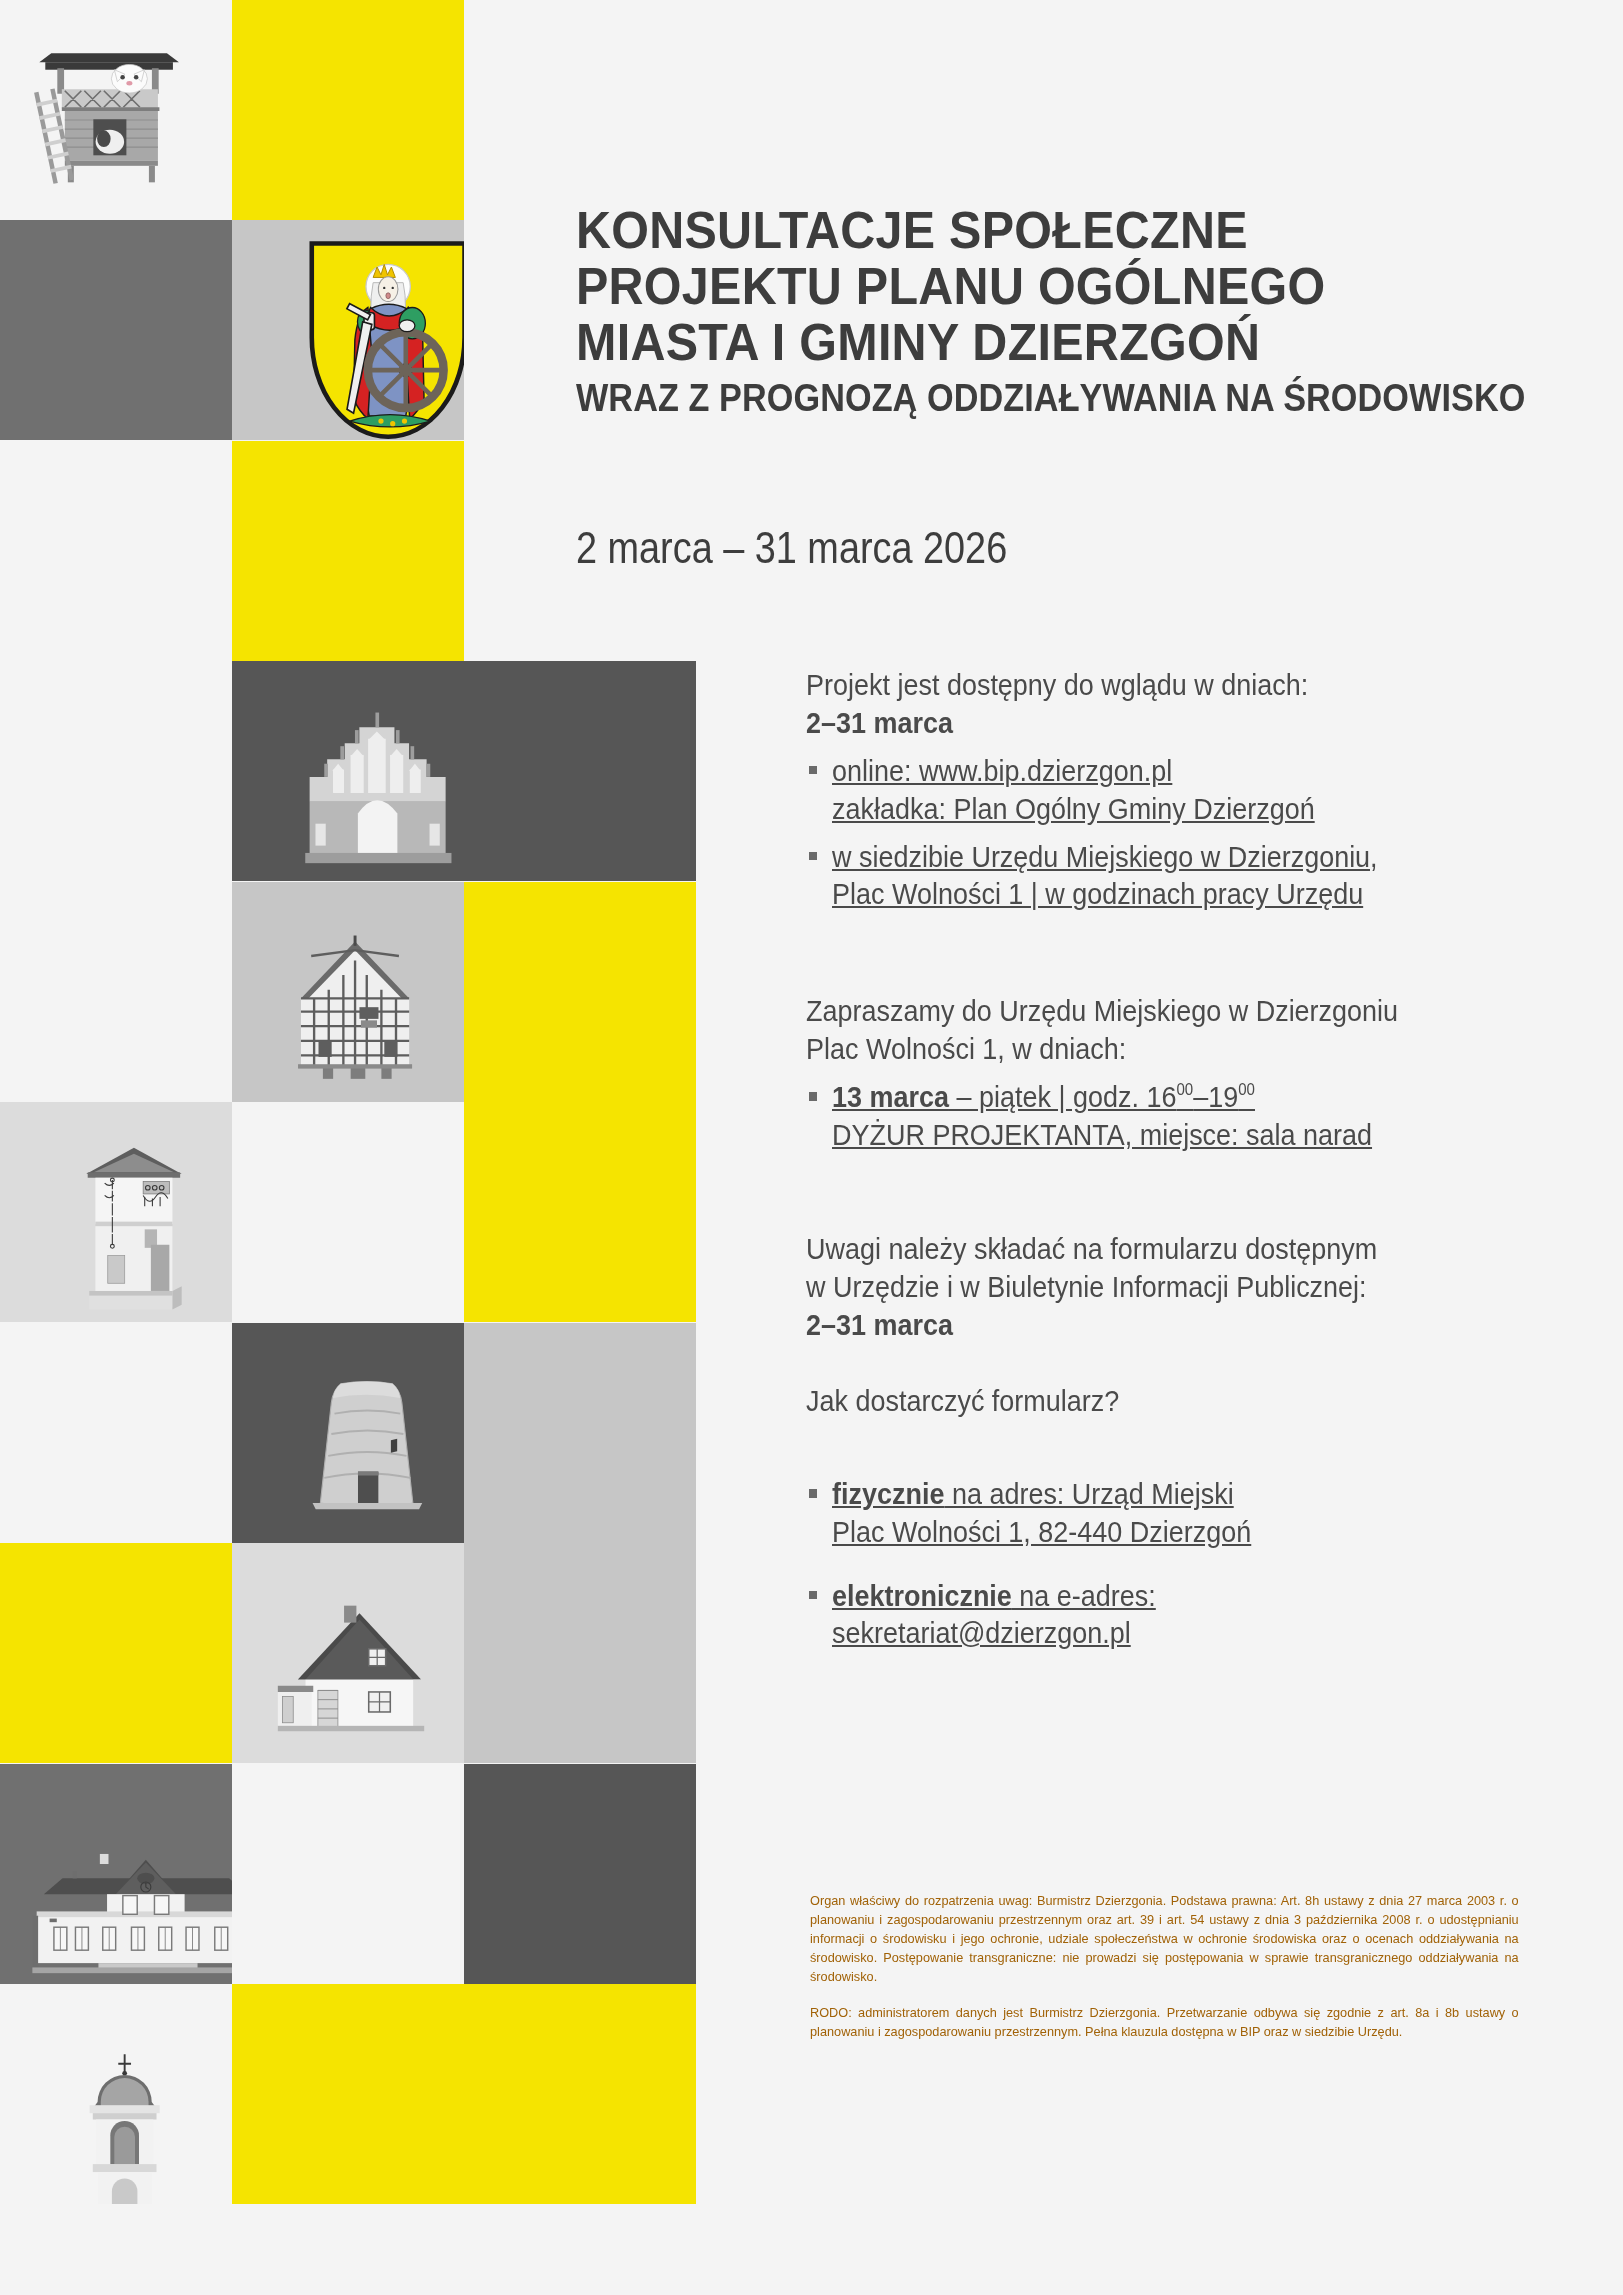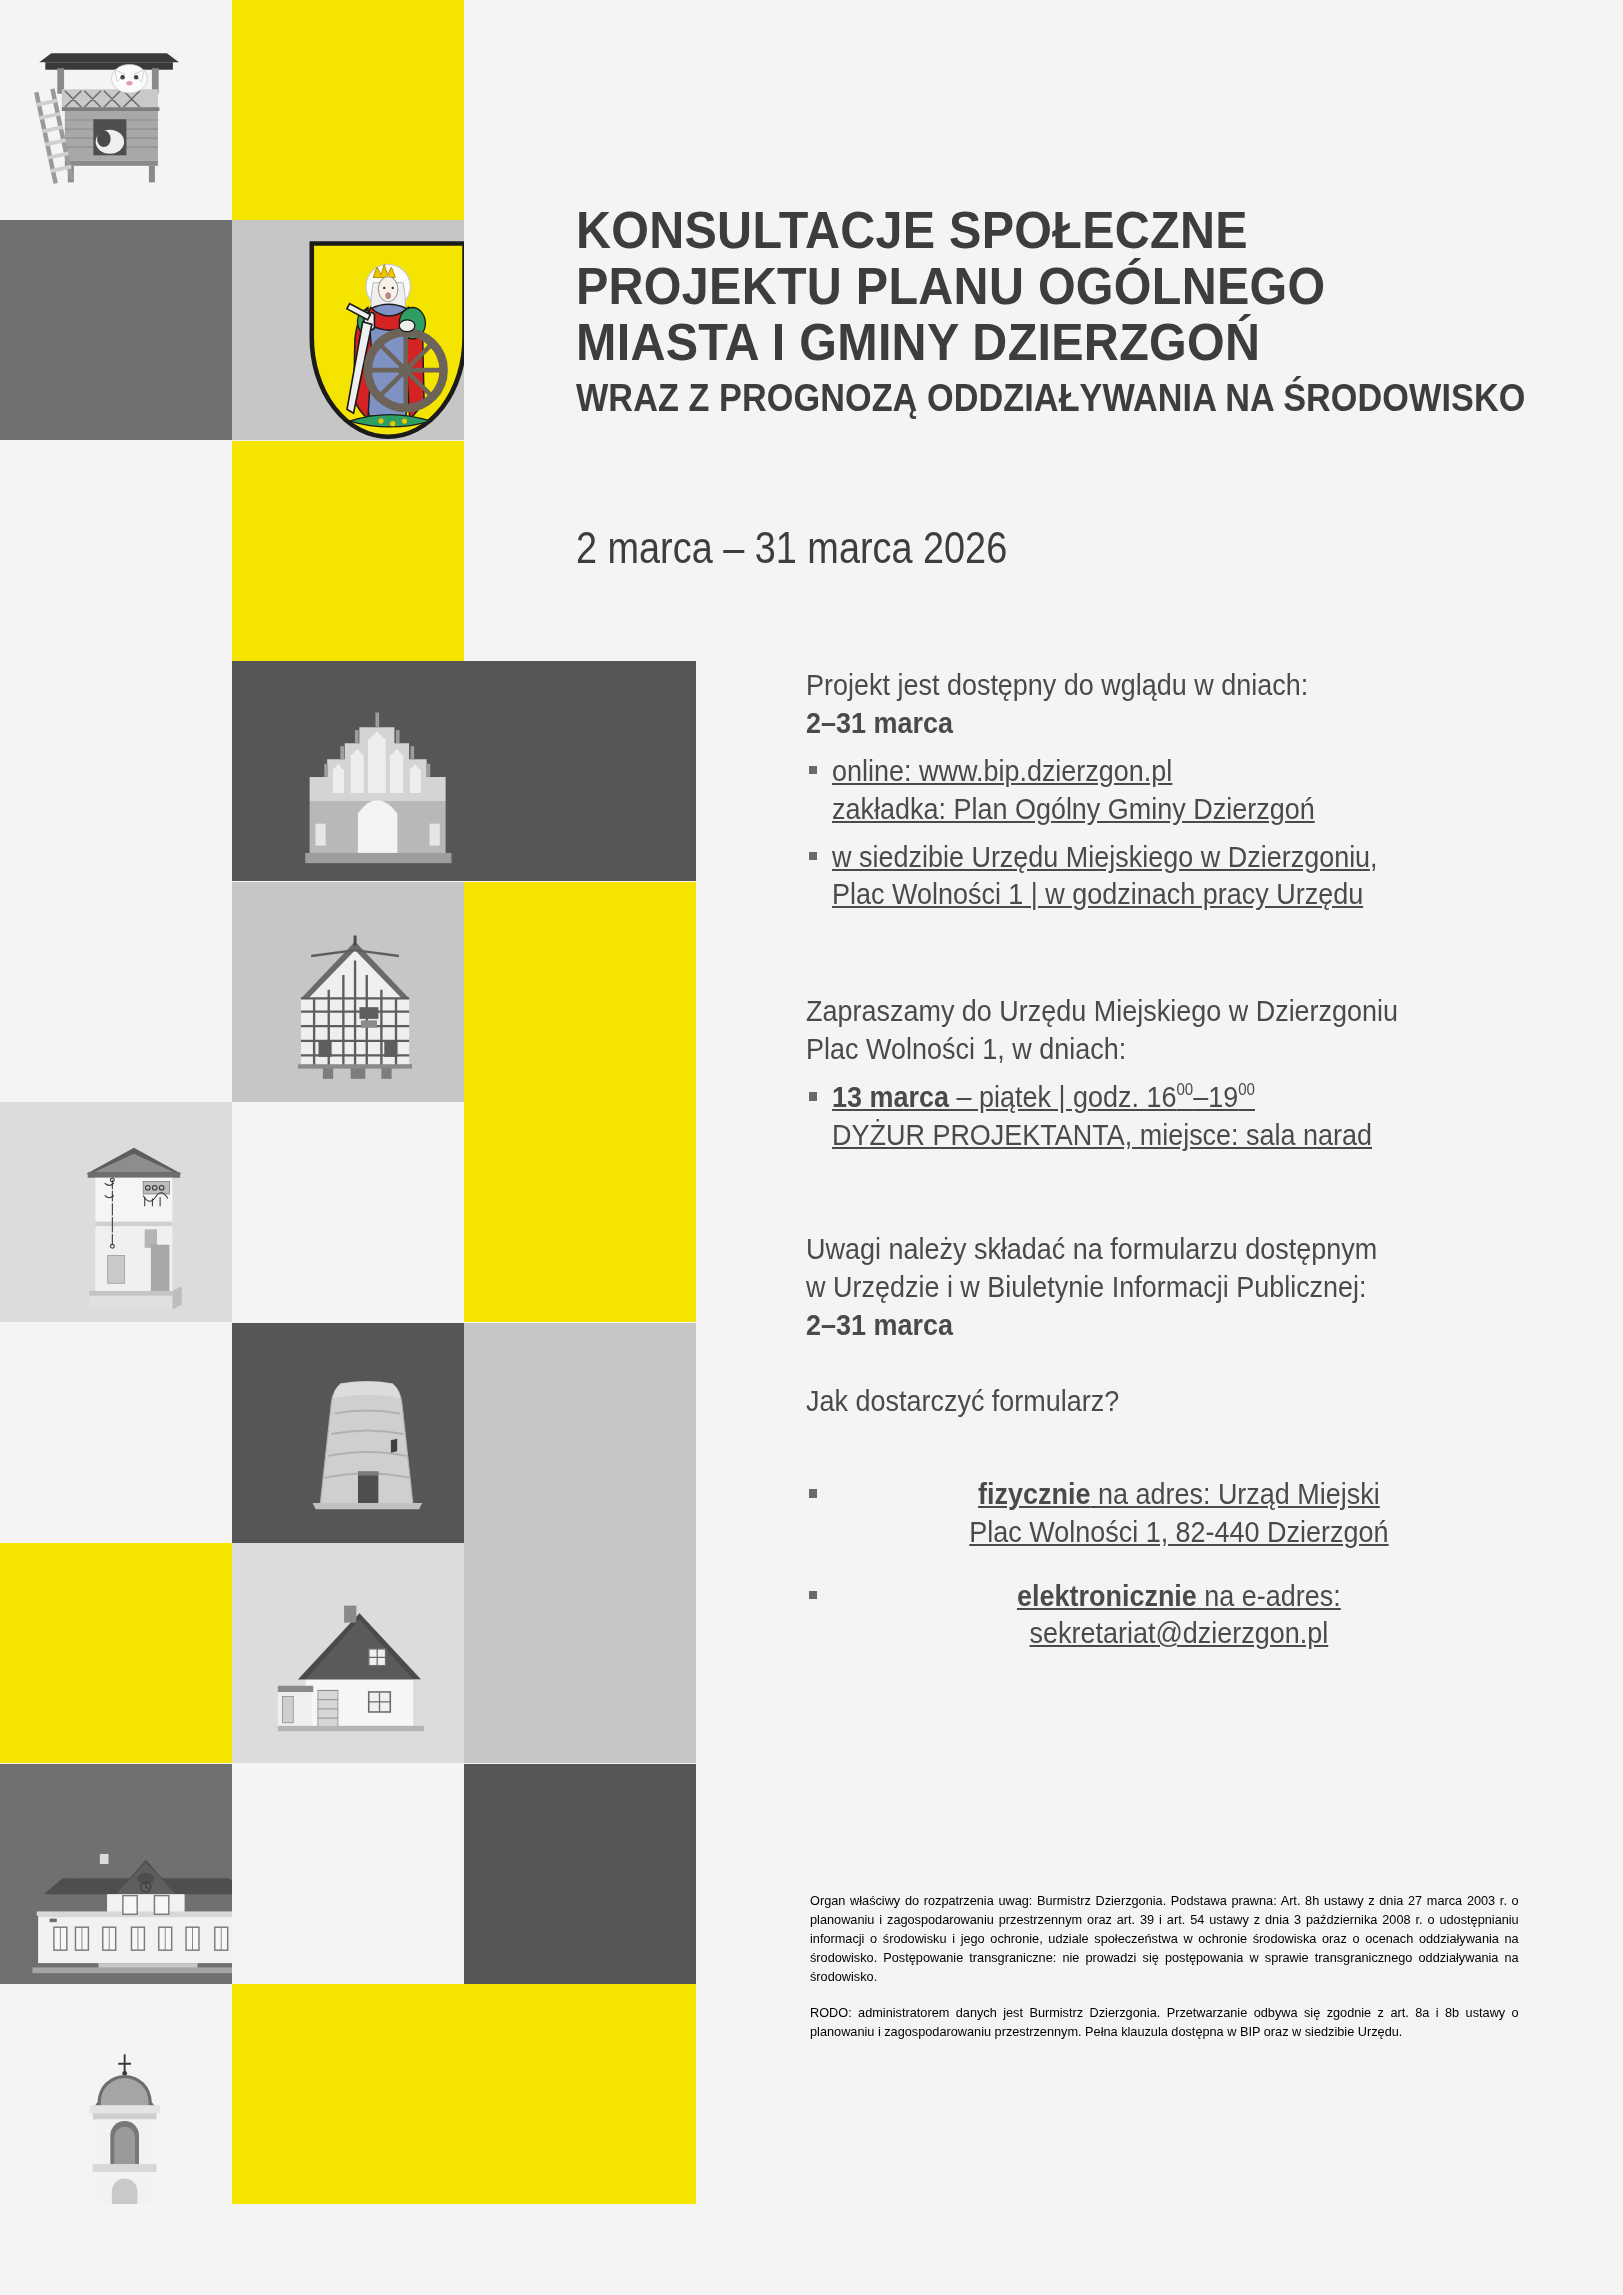--- a/index.html
+++ b/index.html
@@ -103,27 +103,27 @@
     white-space:nowrap;
   }
   .bold { font-weight:bold; }
   sup { font-size:0.56em; vertical-align:0.72em; line-height:0; }
 
   .gap-a { height:79px; }
   .gap-b { height:77px; }
   .gap-c { height:39px; }
   .gap-d { height:29px; }
 
-  ul.bl.spaced > li { margin-top:26px;text-align:center; }
+  ul.bl.spaced > li { margin-top:26px; }
 
   #legal {
     position:absolute;
     left:234px; top:1891px;
     width:746px;
-    color:#000000;
+    color:#a16207;
     font-size:13.4px;
     line-height:1.42;
     text-align:justify;
   }
   #legal p { margin:0 0 17px 0; transform:scaleX(0.95); transform-origin:left top; }
   #legal p:last-child { margin-bottom:0; }
 </style>
 </head>
 <body>
 

